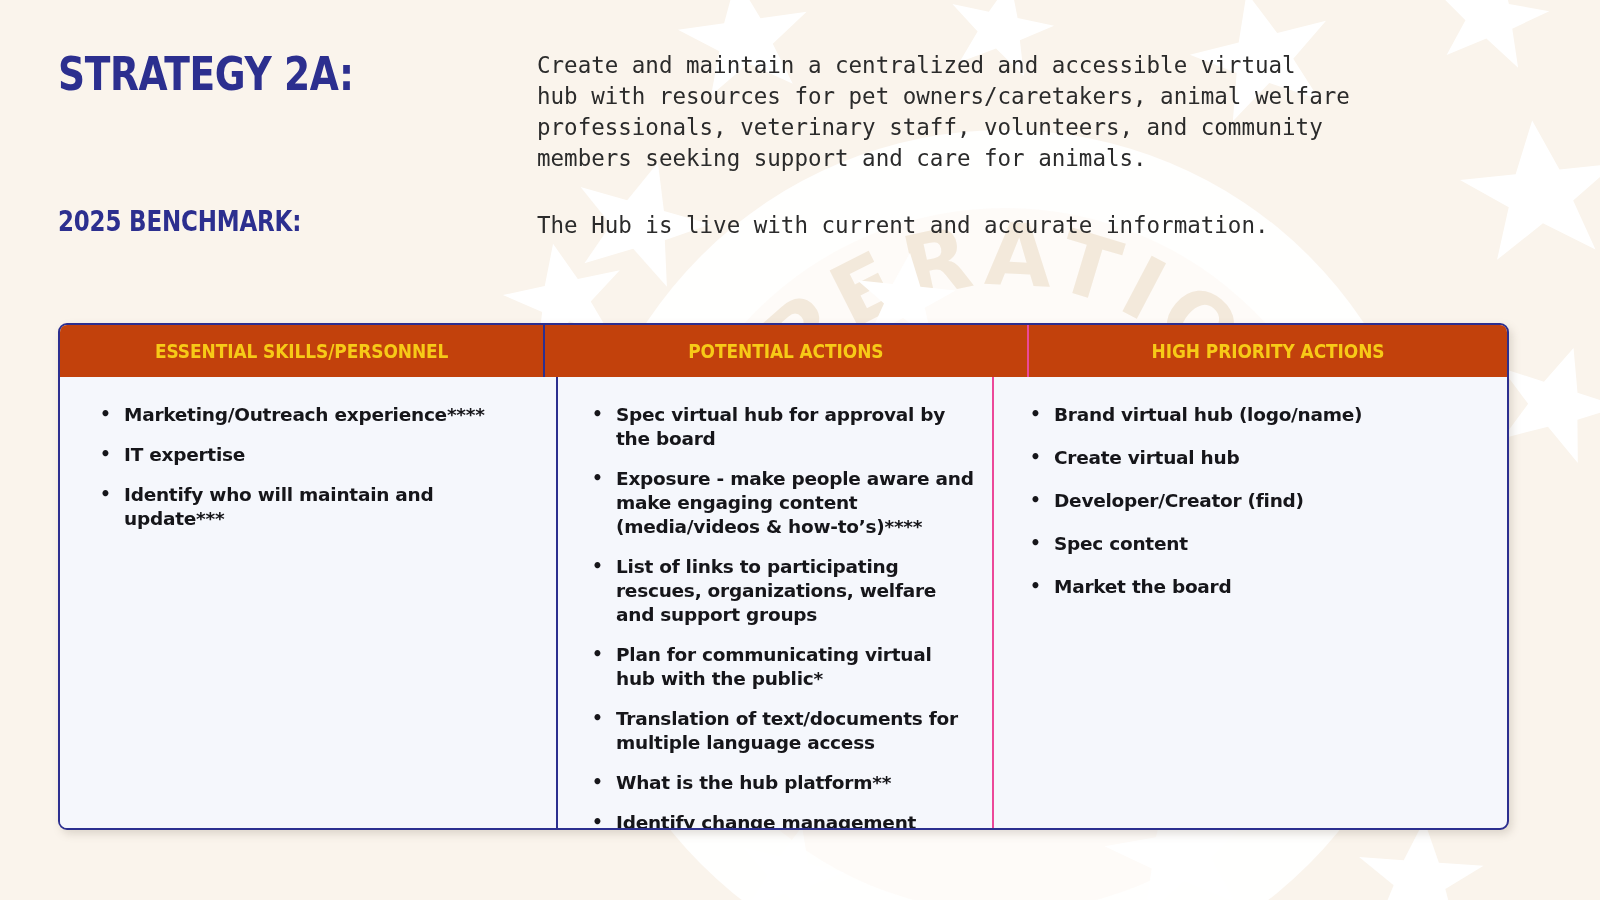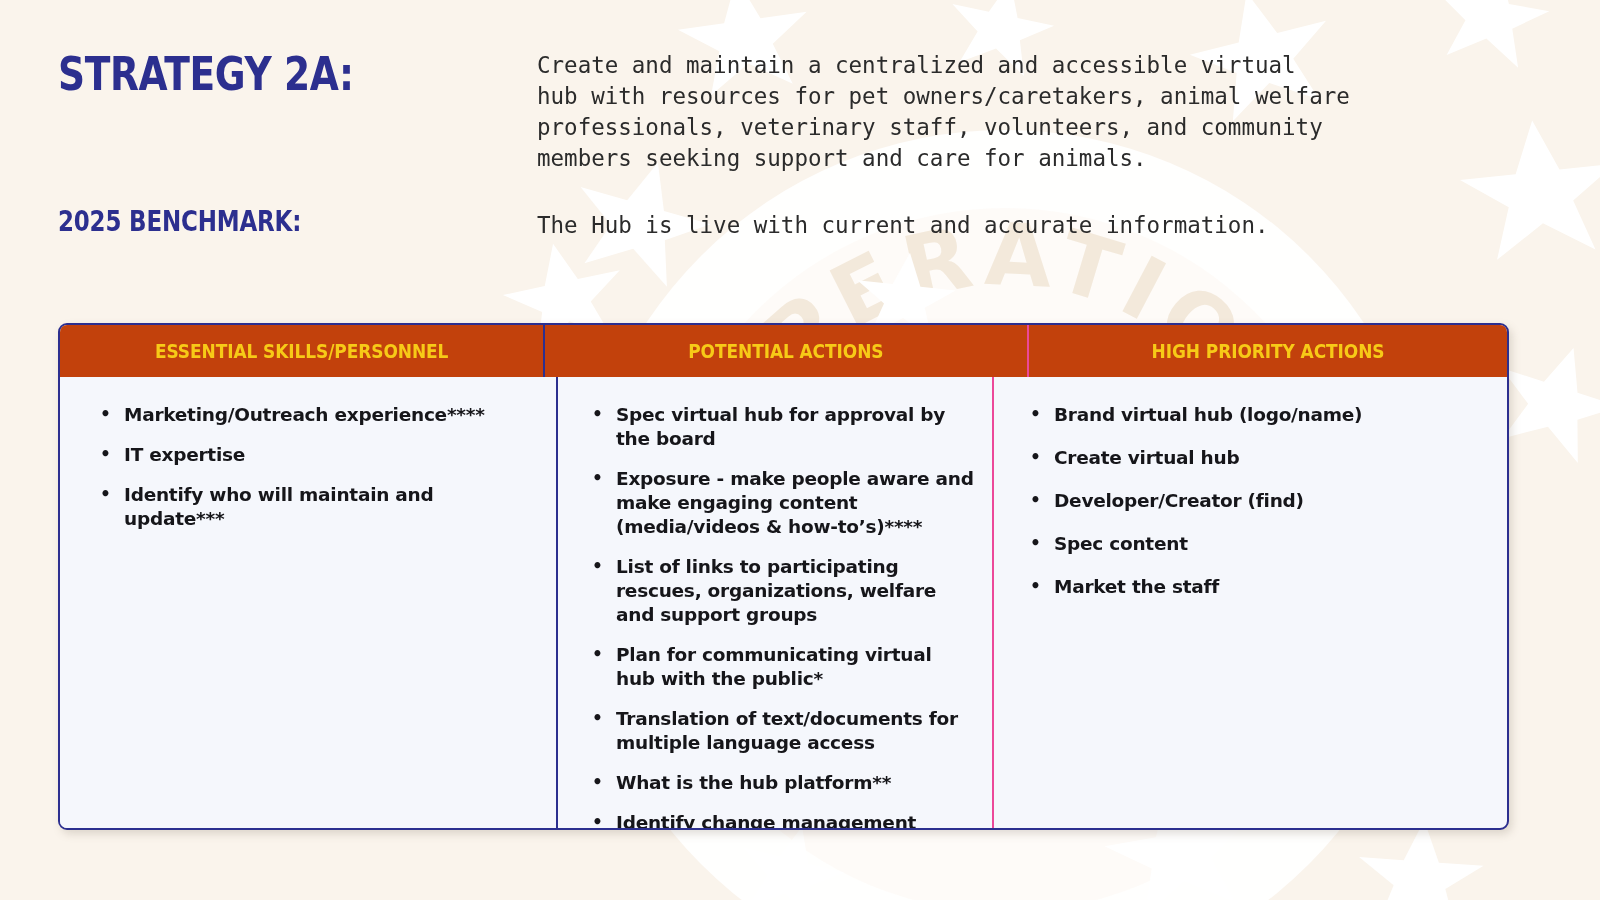--- a/index.html
+++ b/index.html
@@ -265,19 +265,19 @@
             <li>What is the hub platform**</li>
             <li>Identify change management group</li>
           </ul>
       </div>
       <div class="td col-3">
         <ul class="items">
             <li>Brand virtual hub (logo/name)</li>
             <li>Create virtual hub</li>
             <li>Developer/Creator (find)</li>
             <li>Spec content</li>
-            <li>Market the staff</li>
+            <li>Market the board</li>
           </ul>
       </div>
     </div>
   </div>
 
 </div>
 
 </body></html>

